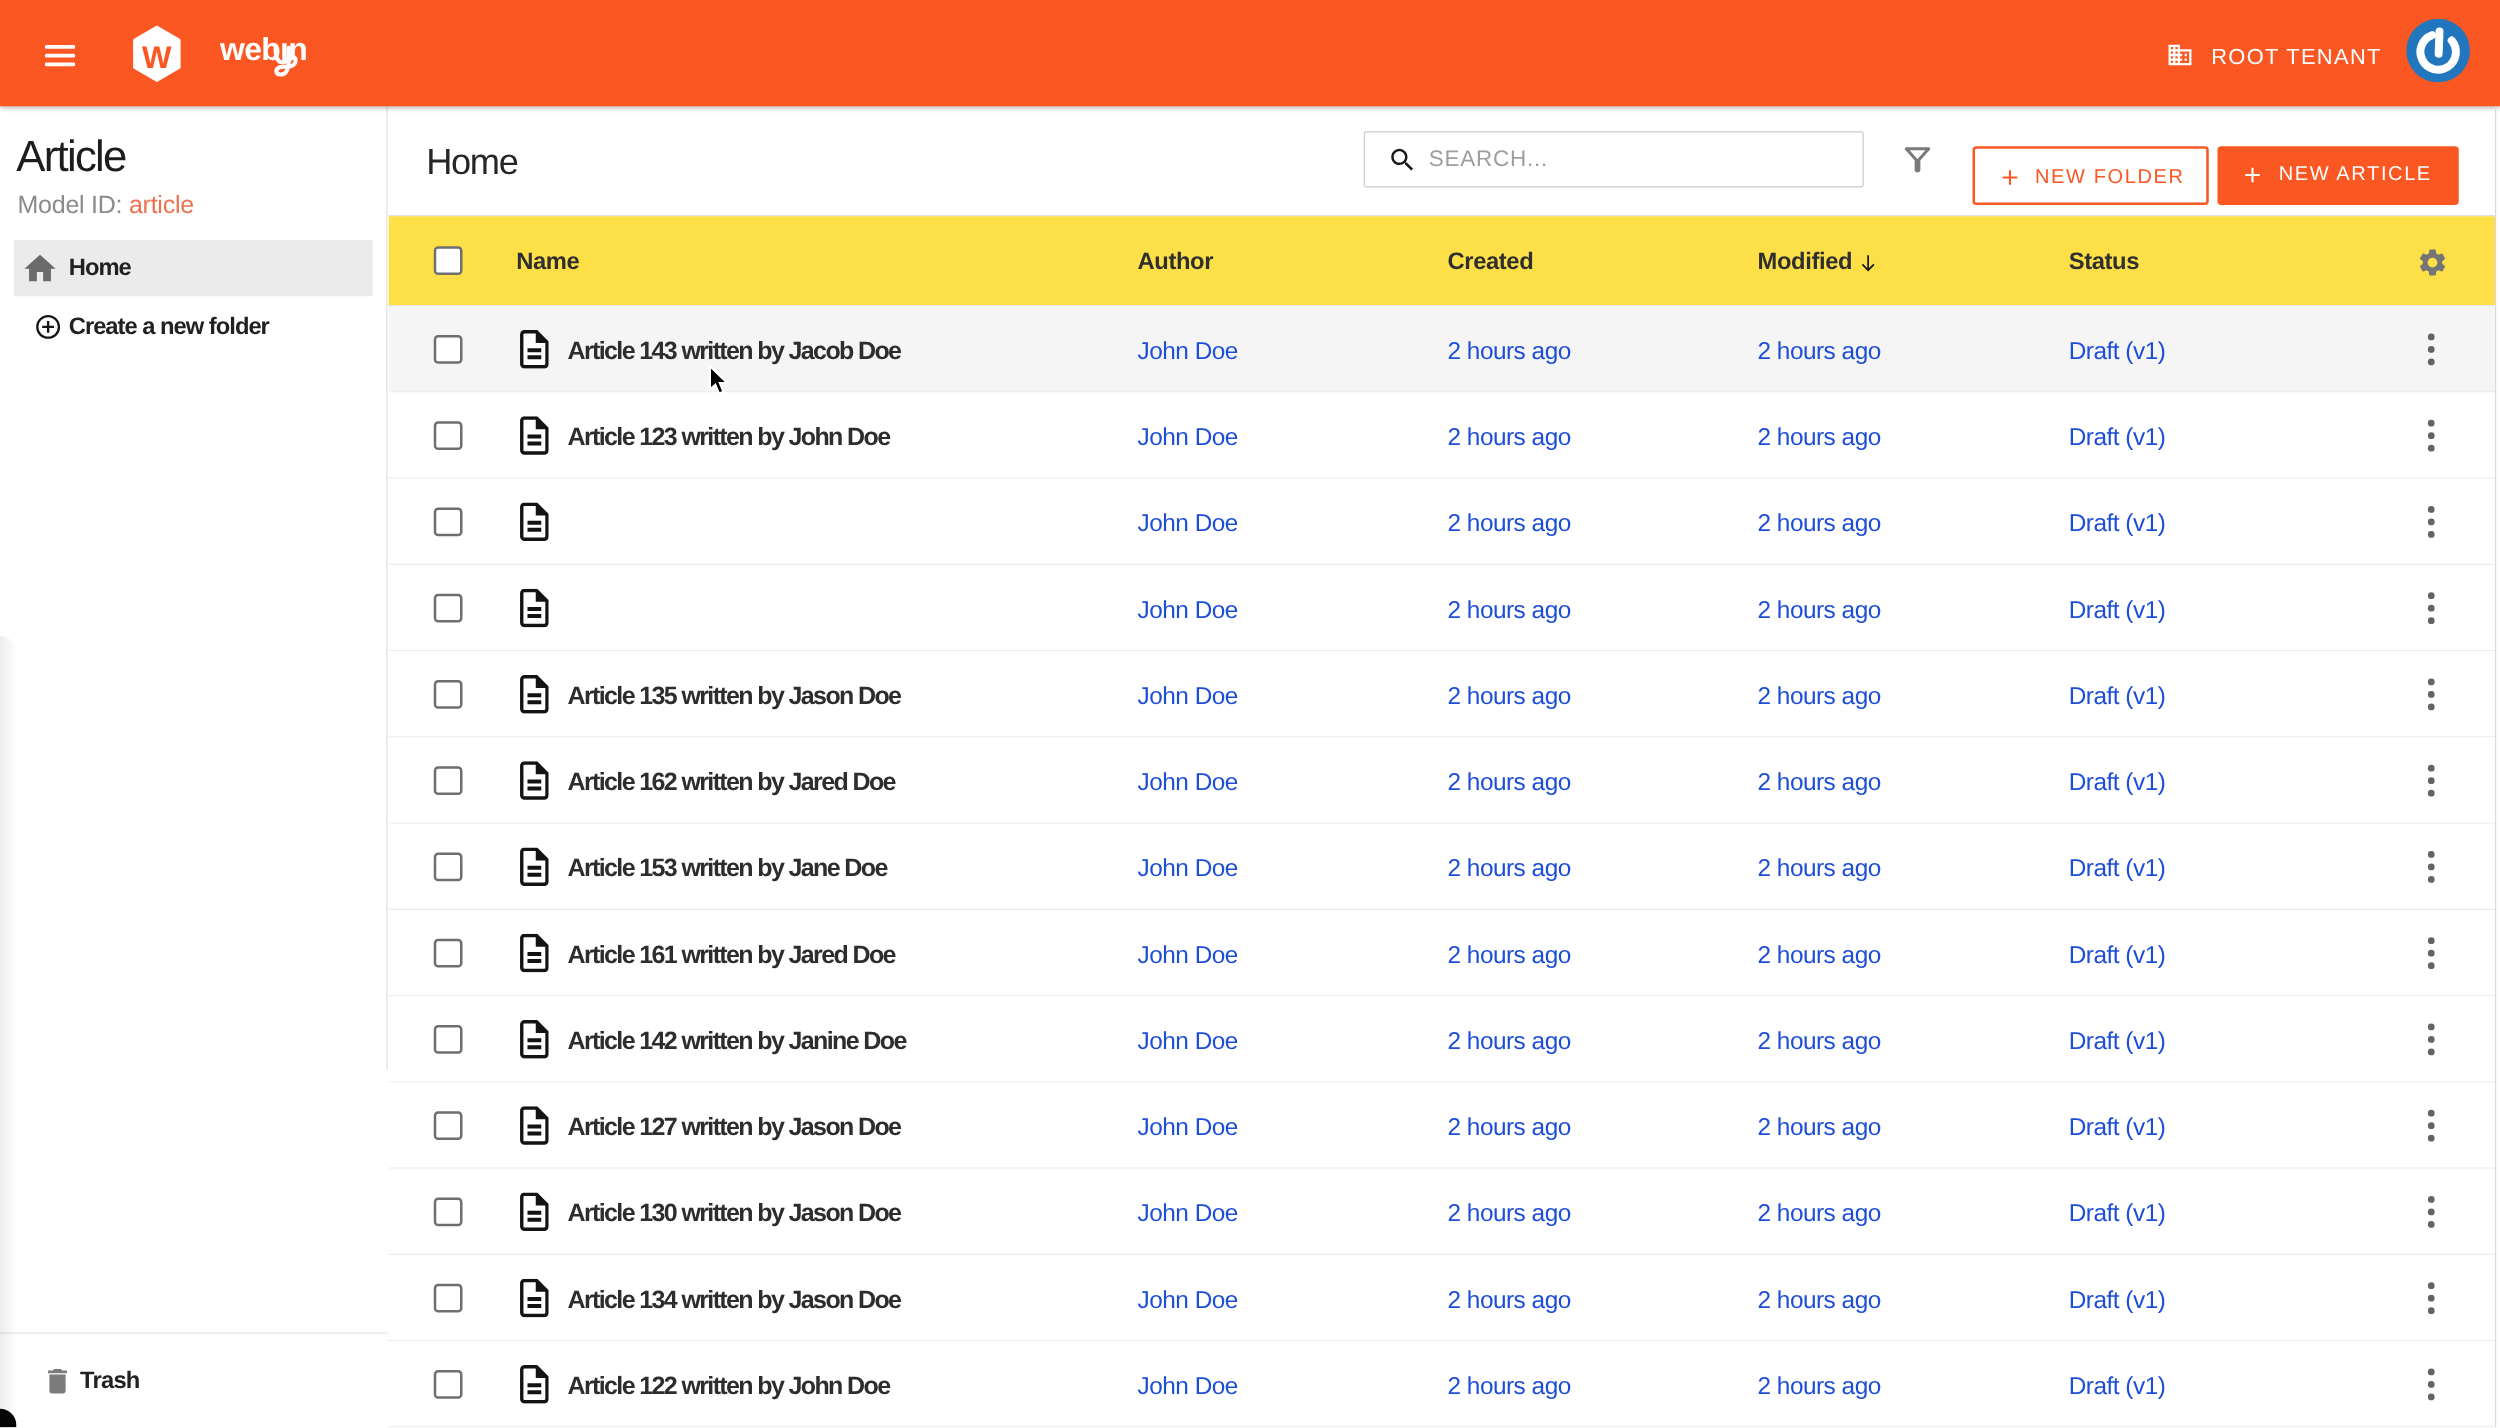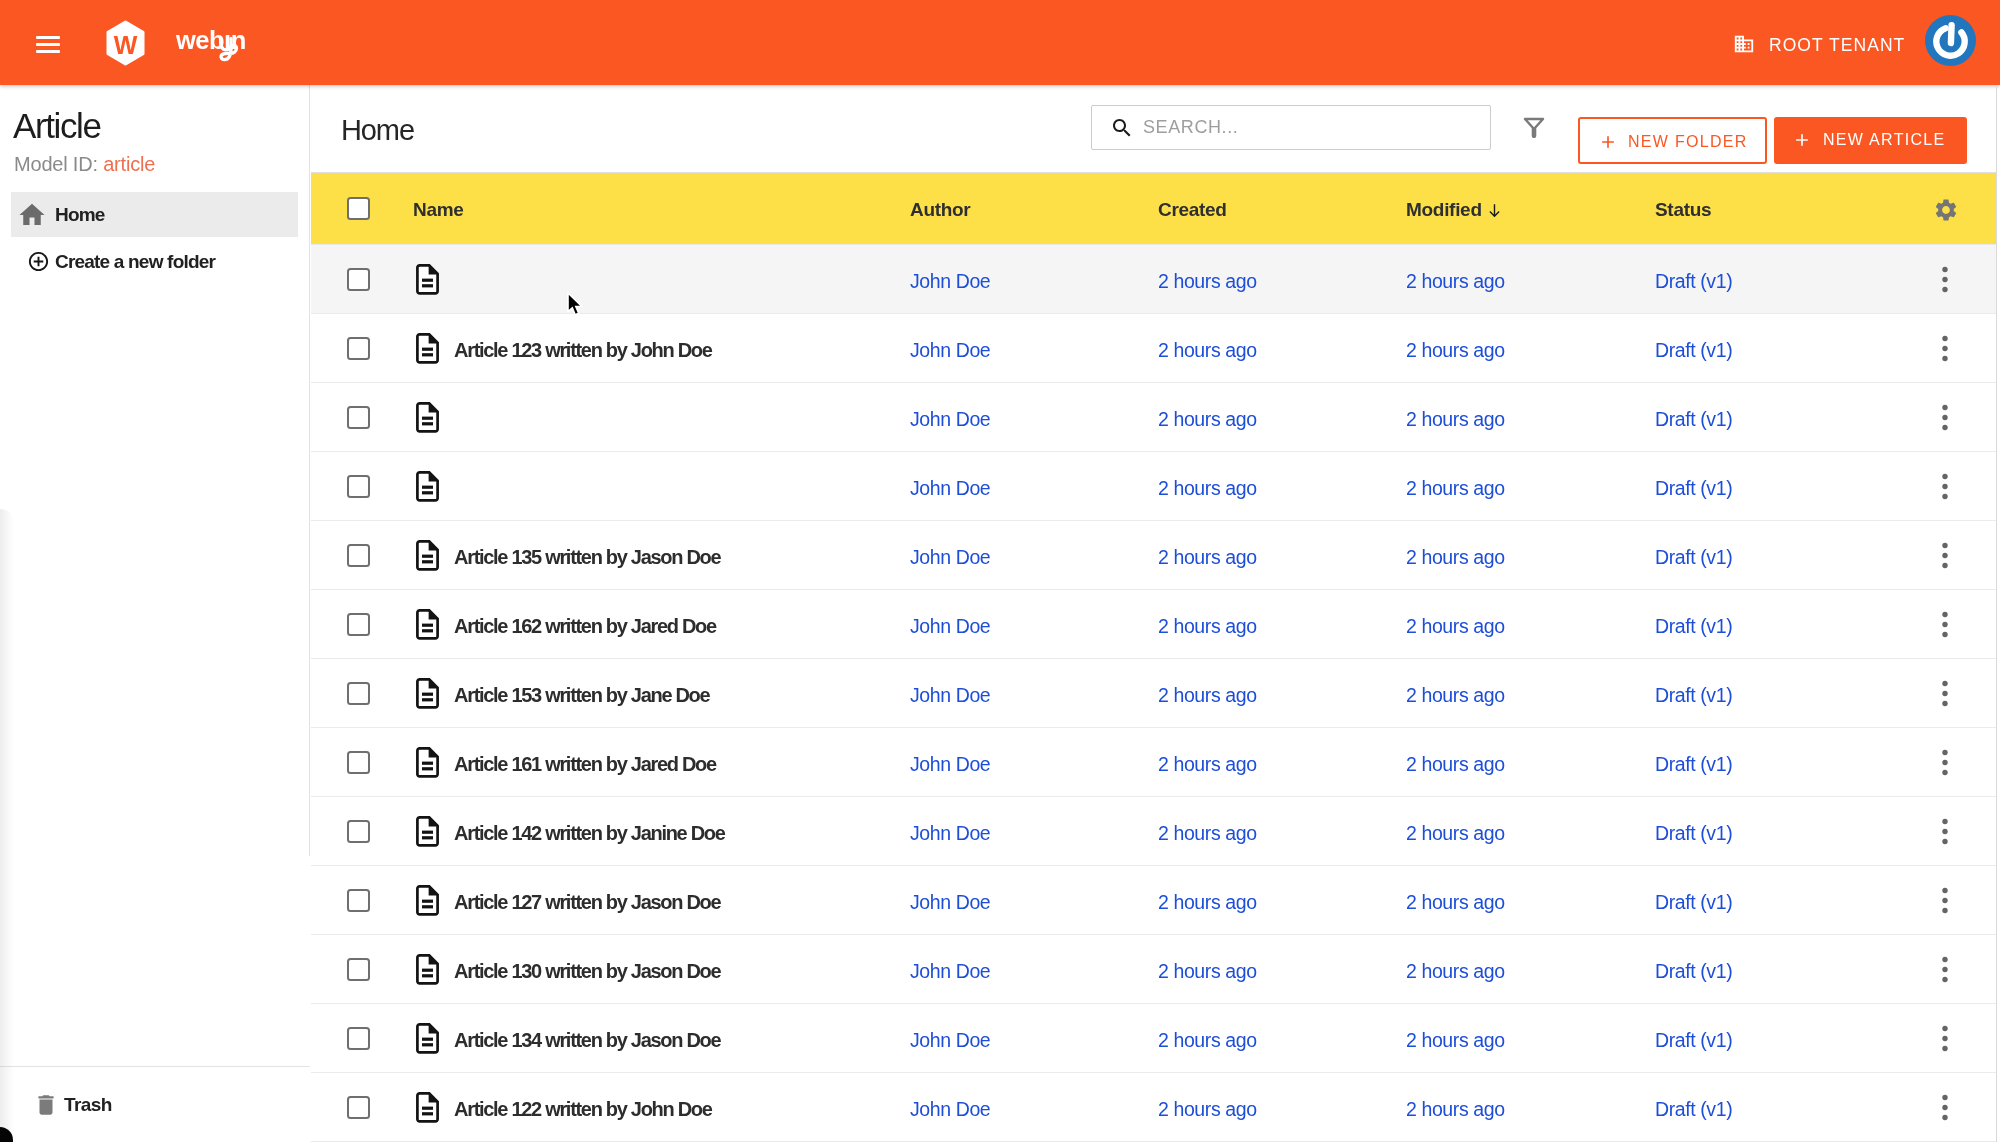--- a/index.html
+++ b/index.html
@@ -117,20 +117,21 @@
         </svg>
     </div>
   <div class="row hov" style="top:160px">
         <div class="checkbox" style="left:36px;top:23px"></div>
         <svg class="abs" style="left:105px;top:19px" width="23" height="31" viewBox="0 0 23 31">
           <path d="M3 1.4 H13.2 L21.6 9.8 V27.2 a2.2 2.2 0 0 1 -2.2 2.2 H3.6 a2.2 2.2 0 0 1 -2.2 -2.2 V3.6 a2.2 2.2 0 0 1 2.2 -2.2 Z" fill="#fff" stroke="#131313" stroke-width="2.7"></path>
           <path d="M12.6 1.4 L21.6 10.4 H12.6 Z" fill="#131313"></path>
           <rect x="6" y="14.6" width="11" height="3.2" fill="#131313"></rect>
           <rect x="6" y="20.2" width="11" height="3.2" fill="#131313"></rect>
         </svg>
+        <div class="cname" style="left:143px">Article 143 written by Jacob Doe</div>
         <div class="cell" style="left:599px">John Doe</div>
         <div class="cell" style="left:847px">2 hours ago</div>
         <div class="cell" style="left:1095px">2 hours ago</div>
         <div class="cell" style="left:1344px">Draft (v1)</div>
         <svg class="abs" style="left:1628px;top:21px" width="12" height="27" viewBox="0 0 12 27" fill="#646464">
           <circle cx="6" cy="3.5" r="2.7"></circle>
           <circle cx="6" cy="13.5" r="2.7"></circle>
           <circle cx="6" cy="23.5" r="2.7"></circle>
         </svg>
       </div>

